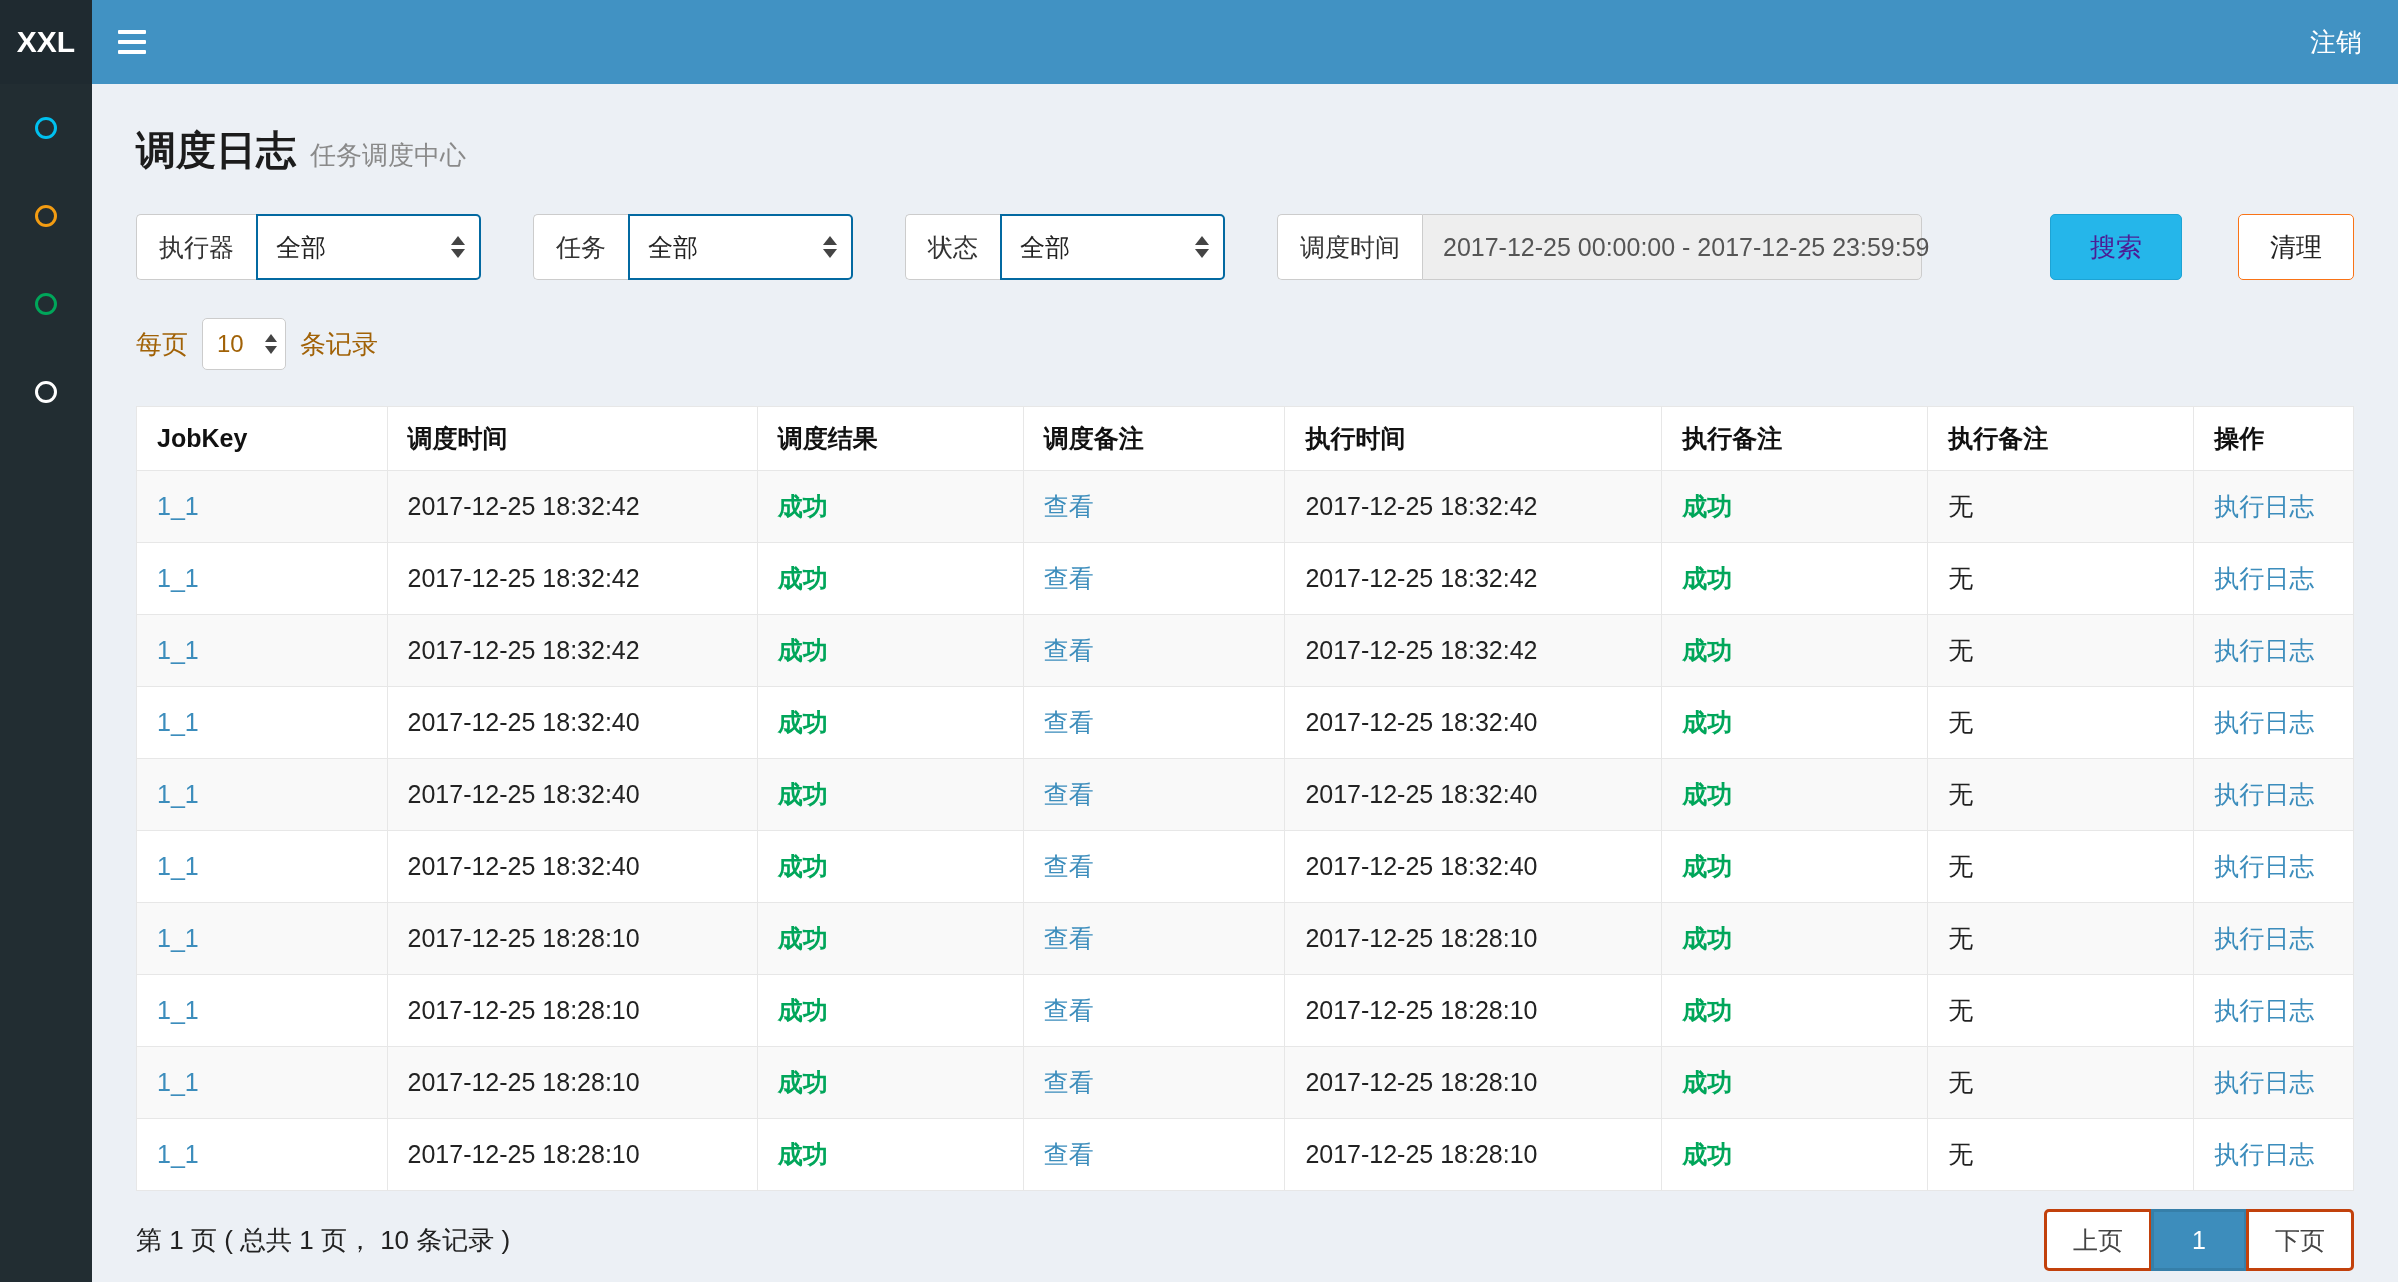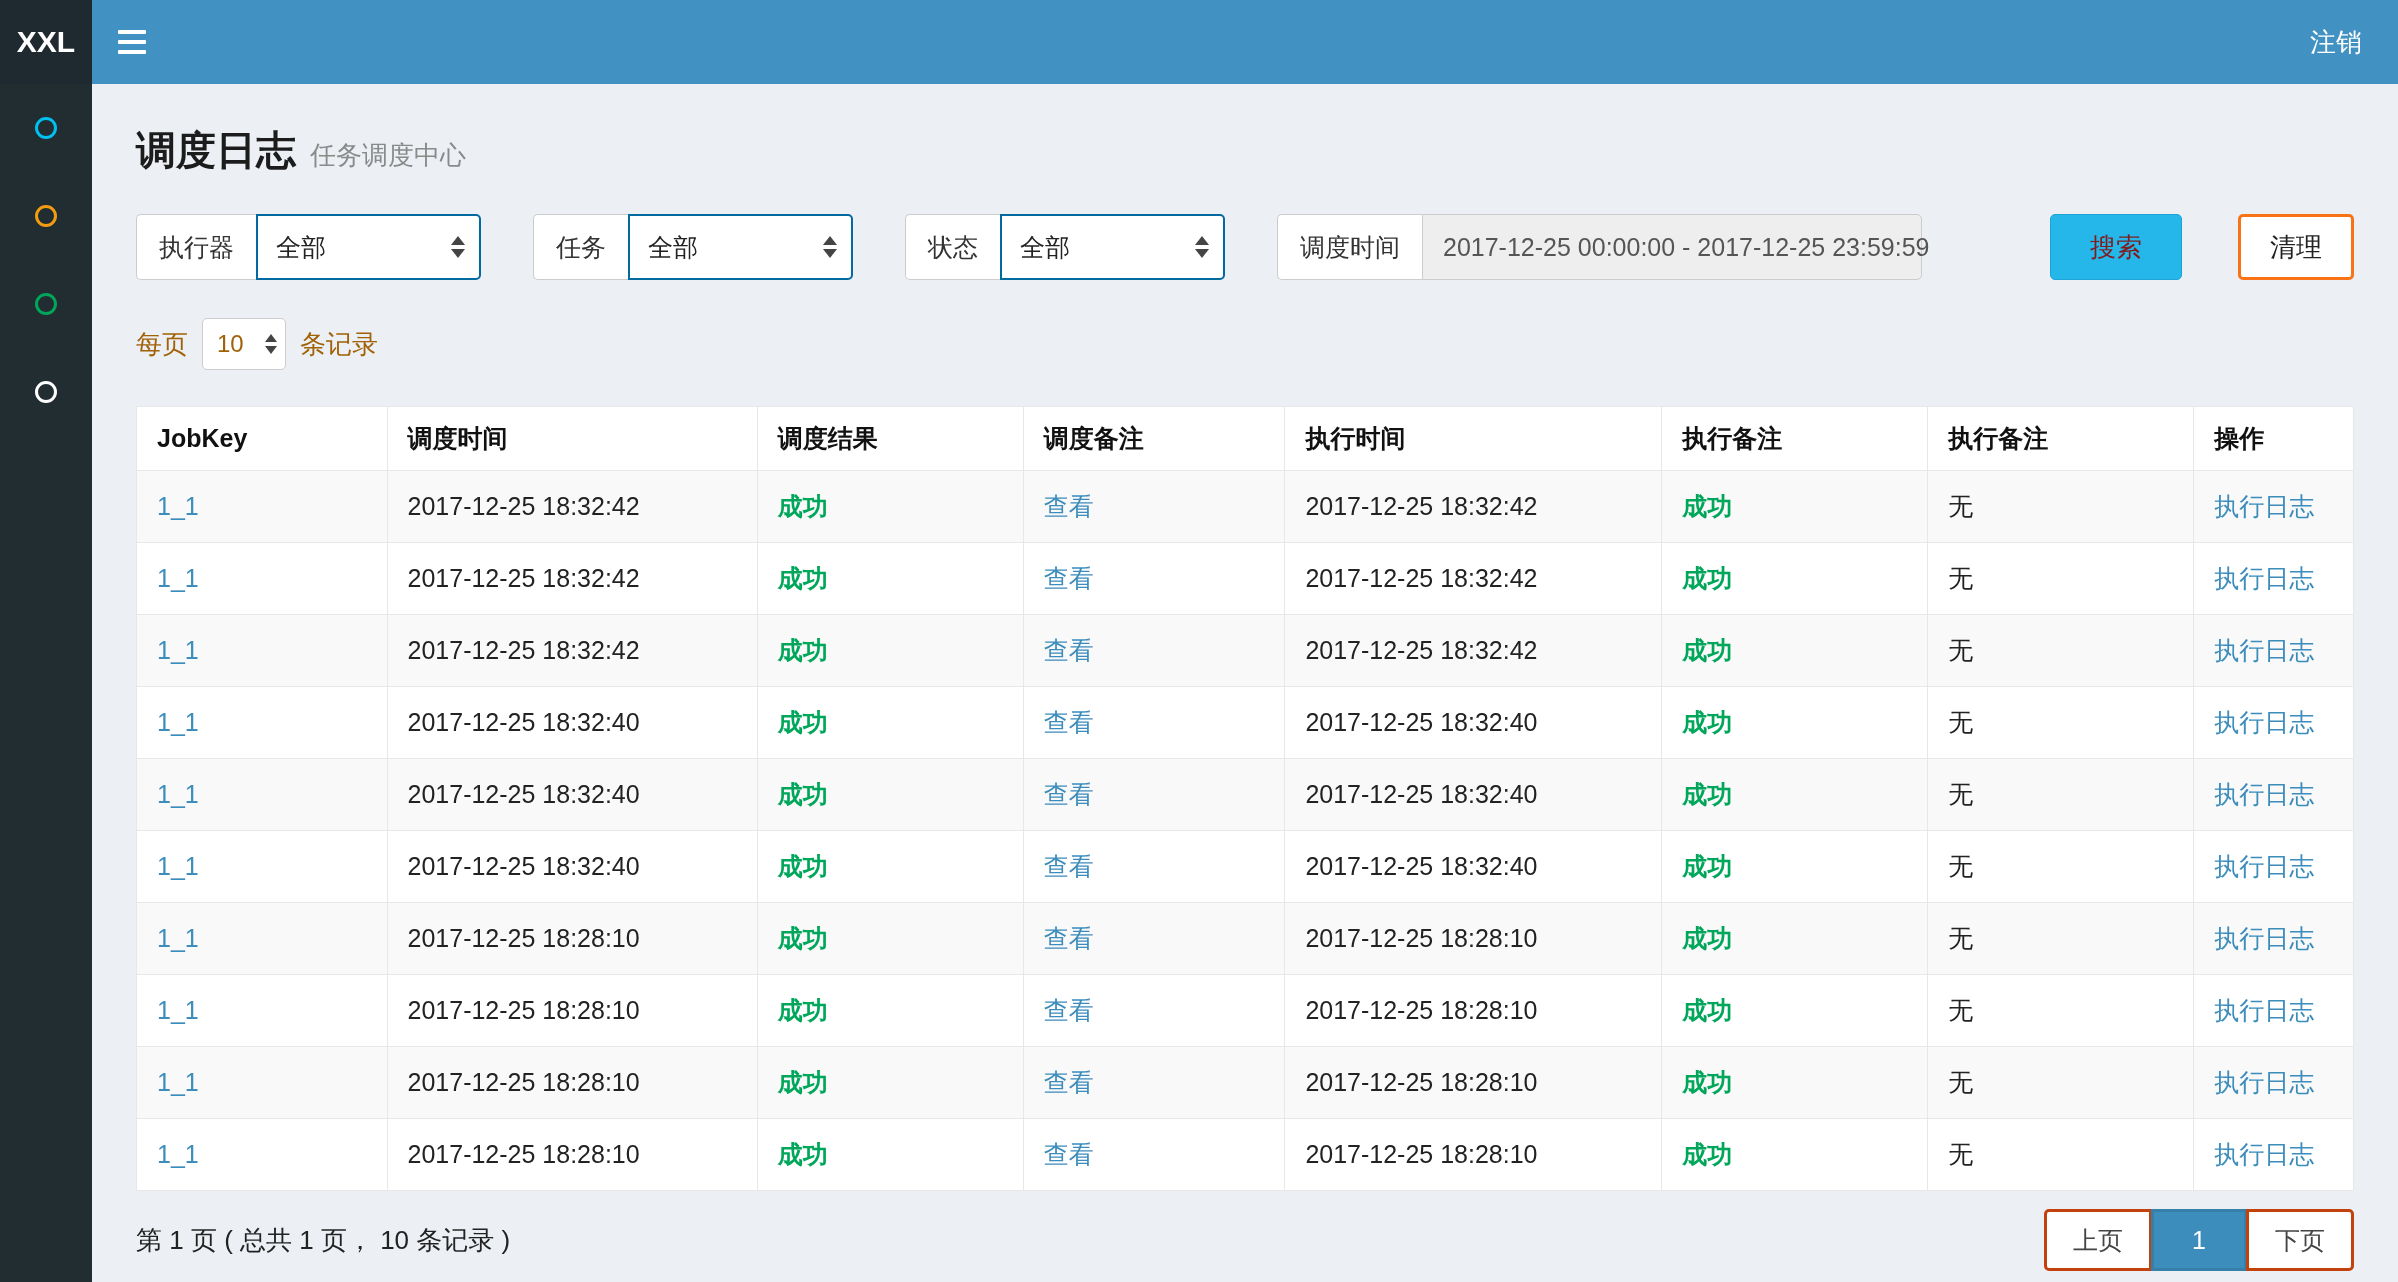--- a/index.html
+++ b/index.html
@@ -41,22 +41,22 @@
   .fselect .val { flex:1; }
   .spin { display:flex; flex-direction:column; gap:4px; align-items:center; }
   .spin i { width:0; height:0; border-left:7px solid transparent; border-right:7px solid transparent; }
   .spin .up { border-bottom:9px solid #444; }
   .spin .dn { border-top:9px solid #444; }
   .date-input { border:1px solid #ccc; background:#eee; height:66px; width:500px;
     display:flex; align-items:center; padding:0 20px; font-size:25px; color:#555;
     border-radius:0 5px 5px 0; cursor:pointer; white-space:nowrap; }
   .btn { height:66px; font-size:26px; border-radius:5px; cursor:pointer;
     display:flex; align-items:center; justify-content:center; }
-  .btn-search { margin-left:auto; width:132px; background:#25b6ea; border:1px solid #1da3d4; color:#7f1d1d; }
-  .btn-clear { margin-left:56px; width:116px; background:#fff; border:3px solid #f97316; color:#222; }
+  .btn-search { margin-left:auto; width:132px; background:#25b6ea; border:1px solid #1da3d4; color:#4c1d95; }
+  .btn-clear { margin-left:56px; width:116px; background:#fff; border:1px solid #f97316; color:#222; }
 
   
   .perpage { margin-top:38px; display:flex; align-items:center; font-size:26px; color:#a16207; }
   .pselect { border:1px solid #ccc; background:#fff; border-radius:5px; height:52px; width:84px;
     margin:0 14px; display:flex; align-items:center; padding:0 8px 0 14px; font-size:24px; cursor:pointer; }
   .pselect .val { flex:1; }
   .pselect .spin i { border-left-width:6px; border-right-width:6px; }
   .pselect .spin .up { border-bottom-width:8px; }
   .pselect .spin .dn { border-top-width:8px; }
 

